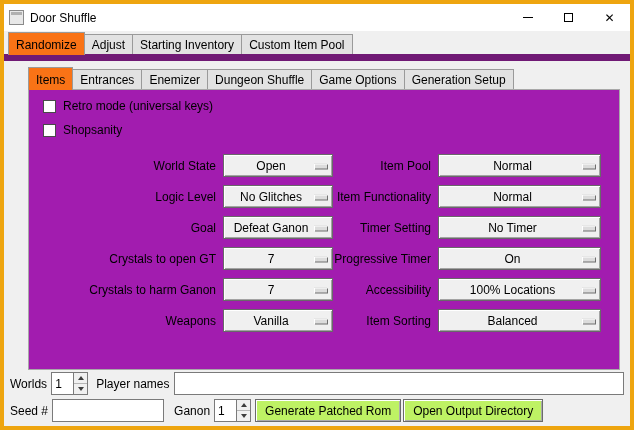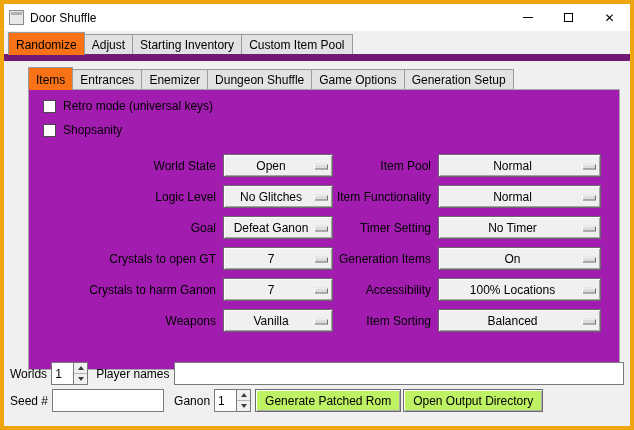--- a/index.html
+++ b/index.html
@@ -39,21 +39,21 @@
   .col-right .set-label{width:98px;}
   .dropdown{position:relative;height:23px;box-sizing:border-box;background:#f0f0f0;border:1px solid #696969;
             box-shadow:inset 1px 1px 0 #ffffff, inset -1px -1px 0 #a3a3a3;
             display:flex;align-items:center;justify-content:center;cursor:default;}
   .col-left .dropdown{width:110px;}
   .col-right .dropdown{width:163px;}
   .dd-text{font-size:12px;color:#000;padding-right:14px;white-space:nowrap;}
   .dd-ind{position:absolute;right:5px;top:50%;transform:translateY(-50%);width:13px;height:5px;background:#dcdcdc;
           box-shadow:inset 1px 1px 0 #ffffff, 1px 1px 0 #6f6f6f;}
   
-  .bottom-area{position:absolute;left:0;right:0;bottom:13px;padding:0 6px;}
+  .bottom-area{position:absolute;left:0;right:0;bottom:3px;padding:0 6px;}
   .brow{display:flex;align-items:center;height:23px;margin-top:4px;}
   .blabel{font-size:12px;color:#000;white-space:nowrap;}
   .text-entry{height:23px;border:1px solid #7a7a7a;background:#fff;box-sizing:border-box;padding:0 4px;
               font-family:"Liberation Sans",sans-serif;font-size:12px;outline:none;}
   .spinbox{display:flex;height:23px;}
   .spin-entry{width:22px;height:23px;border:1px solid #7a7a7a;border-right:none;background:#fff;box-sizing:border-box;
               padding:0 3px;font-family:"Liberation Sans",sans-serif;font-size:12px;outline:none;}
   .spin-arrows{width:15px;height:23px;display:flex;flex-direction:column;border:1px solid #7a7a7a;box-sizing:border-box;background:#f0f0f0;}
   .spin-btn{flex:1;display:flex;align-items:center;justify-content:center;cursor:default;}
   .spin-btn + .spin-btn{border-top:1px solid #b5b5b5;}
@@ -180,21 +180,21 @@
                 </div>
               </div>
               <div class="set-row">
                 <span class="set-label">Timer Setting</span>
                 <div class="dropdown">
                   <span class="dd-text">No Timer</span>
                   <span class="dd-ind"></span>
                 </div>
               </div>
               <div class="set-row">
-                <span class="set-label">Generation Items</span>
+                <span class="set-label">Progressive Timer</span>
                 <div class="dropdown">
                   <span class="dd-text">On</span>
                   <span class="dd-ind"></span>
                 </div>
               </div>
               <div class="set-row">
                 <span class="set-label">Accessibility</span>
                 <div class="dropdown">
                   <span class="dd-text">100% Locations</span>
                   <span class="dd-ind"></span>

